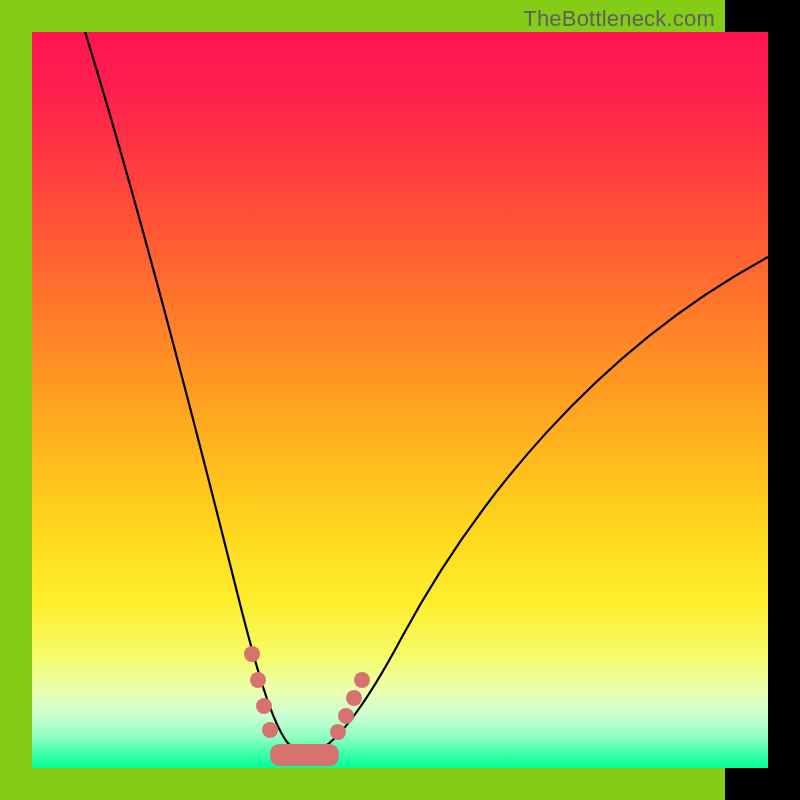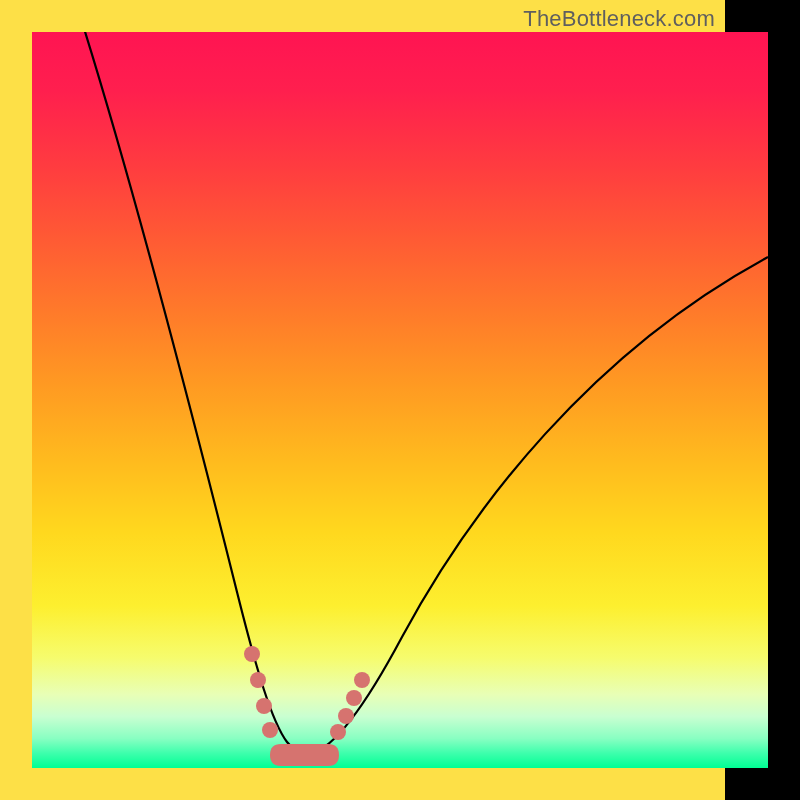--- a/index.html
+++ b/index.html
@@ -10,21 +10,21 @@
     background: #000;
     overflow: hidden;
     font-family: Arial, Helvetica, sans-serif;
   }
   .frame {
     position: absolute;
     top: 0;
     left: 0;
     width: 725px;
     height: 800px;
-    background: #fde047;
+    background: #84cc16;
   }
   .plot {
     position: absolute;
     top: 32px;
     left: 32px;
     width: 736px;
     height: 736px;
     overflow: hidden;
   }
   .gradient {

